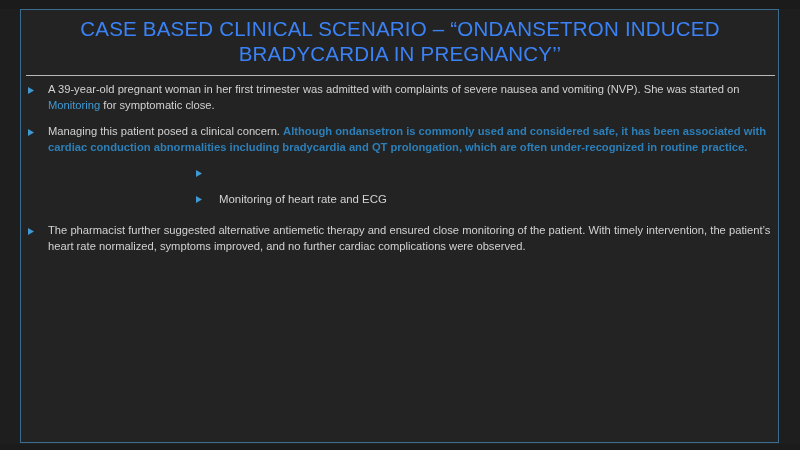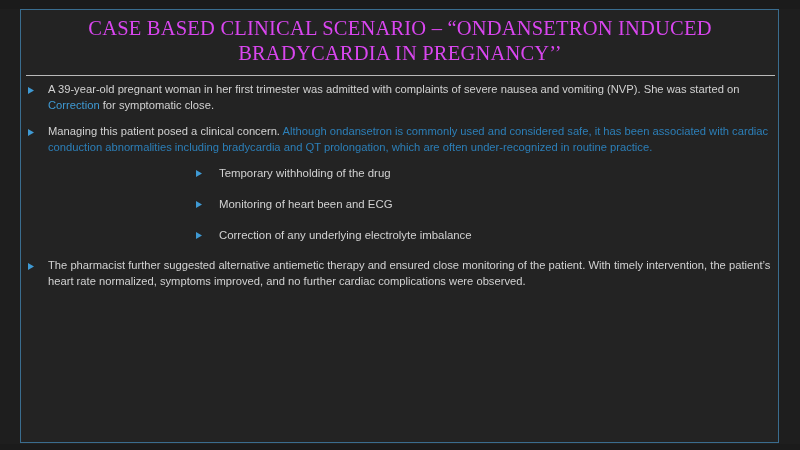--- a/index.html
+++ b/index.html
@@ -53,27 +53,26 @@
   }
 
   .title-block {
     position: absolute;
     left: 30px;
     top: 16px;
     width: 740px;
     text-align: center;
   }
   .slide-title {
-    color: #d946ef;
+    color: #3b82f6;
     font-size: 20.5px;
     line-height: 25px;
     letter-spacing: 0.2px;
     font-weight: 400;
     white-space: pre-line;
-    font-family: Liberation Serif, serif;
   }
 
   .title-rule {
     position: absolute;
     left: 26px;
     top: 75px;
     width: 749px;
     height: 1px;
     background: #b9b9b9;
   }
@@ -110,21 +109,21 @@
   .lvl2 {
     margin-bottom: 15px;
     padding-left: 168px;
   }
   .lvl2 .marker { width: 23px; padding-top: 4px; }
   .lvl2 .bullet-text { font-size: 11.4px; }
 
   .accent { color: #3f9ad4; }
   .accent-strong {
     color: #2c7fb8;
-    font-weight: normal;
+    font-weight: bold;
   }
 </style>
 </head>
 <body>
 
 <div class="slide">
 
   <div class="edge-left"></div>
   <div class="edge-right"></div>
   <div class="edge-top"></div>
@@ -139,53 +138,44 @@
 
   <div class="title-rule"></div>
 
   <div class="body" id="body-content">
       <div class="bullet-row lvl1">
         <span class="marker">
           <svg width="6" height="7" viewBox="0 0 6 7">
             <polygon points="0,0 6,3.5 0,7" fill="#3f9ad4"></polygon>
           </svg>
         </span>
-        <span class="bullet-text"><span>A 39-year-old pregnant woman in her first trimester was admitted with complaints of severe nausea and vomiting (NVP). She was started on </span><span class="accent">Correction</span><span> for symptomatic close.</span></span>
+        <span class="bullet-text"><span>A 39-year-old pregnant woman in her first trimester was admitted with complaints of severe nausea and vomiting (NVP). She was started on </span><span class="accent">Monitoring</span><span> for symptomatic close.</span></span>
       </div>
       <div class="bullet-row lvl1">
         <span class="marker">
           <svg width="6" height="7" viewBox="0 0 6 7">
             <polygon points="0,0 6,3.5 0,7" fill="#3f9ad4"></polygon>
           </svg>
         </span>
         <span class="bullet-text"><span>Managing this patient posed a clinical concern. </span><span class="accent-strong">Although ondansetron is commonly used and considered safe, it has been associated with cardiac conduction abnormalities including bradycardia and QT prolongation, which are often under-recognized in routine practice.</span></span>
       </div>
       <div class="bullet-row lvl2">
         <span class="marker">
           <svg width="6" height="7" viewBox="0 0 6 7">
             <polygon points="0,0 6,3.5 0,7" fill="#3f9ad4"></polygon>
           </svg>
         </span>
-        <span class="bullet-text"><span>Temporary withholding of the drug</span></span>
       </div>
       <div class="bullet-row lvl2">
         <span class="marker">
           <svg width="6" height="7" viewBox="0 0 6 7">
             <polygon points="0,0 6,3.5 0,7" fill="#3f9ad4"></polygon>
           </svg>
         </span>
-        <span class="bullet-text"><span>Monitoring of heart been and ECG</span></span>
-      </div>
-      <div class="bullet-row lvl2">
-        <span class="marker">
-          <svg width="6" height="7" viewBox="0 0 6 7">
-            <polygon points="0,0 6,3.5 0,7" fill="#3f9ad4"></polygon>
-          </svg>
-        </span>
-        <span class="bullet-text"><span>Correction of any underlying electrolyte imbalance</span></span>
+        <span class="bullet-text"><span>Monitoring of heart rate and ECG</span></span>
       </div>
       <div class="bullet-row lvl1">
         <span class="marker">
           <svg width="6" height="7" viewBox="0 0 6 7">
             <polygon points="0,0 6,3.5 0,7" fill="#3f9ad4"></polygon>
           </svg>
         </span>
         <span class="bullet-text"><span>The pharmacist further suggested alternative antiemetic therapy and ensured close monitoring of the patient. With timely intervention, the patient’s heart rate normalized, symptoms improved, and no further cardiac complications were observed.</span></span>
       </div>
     </div>

